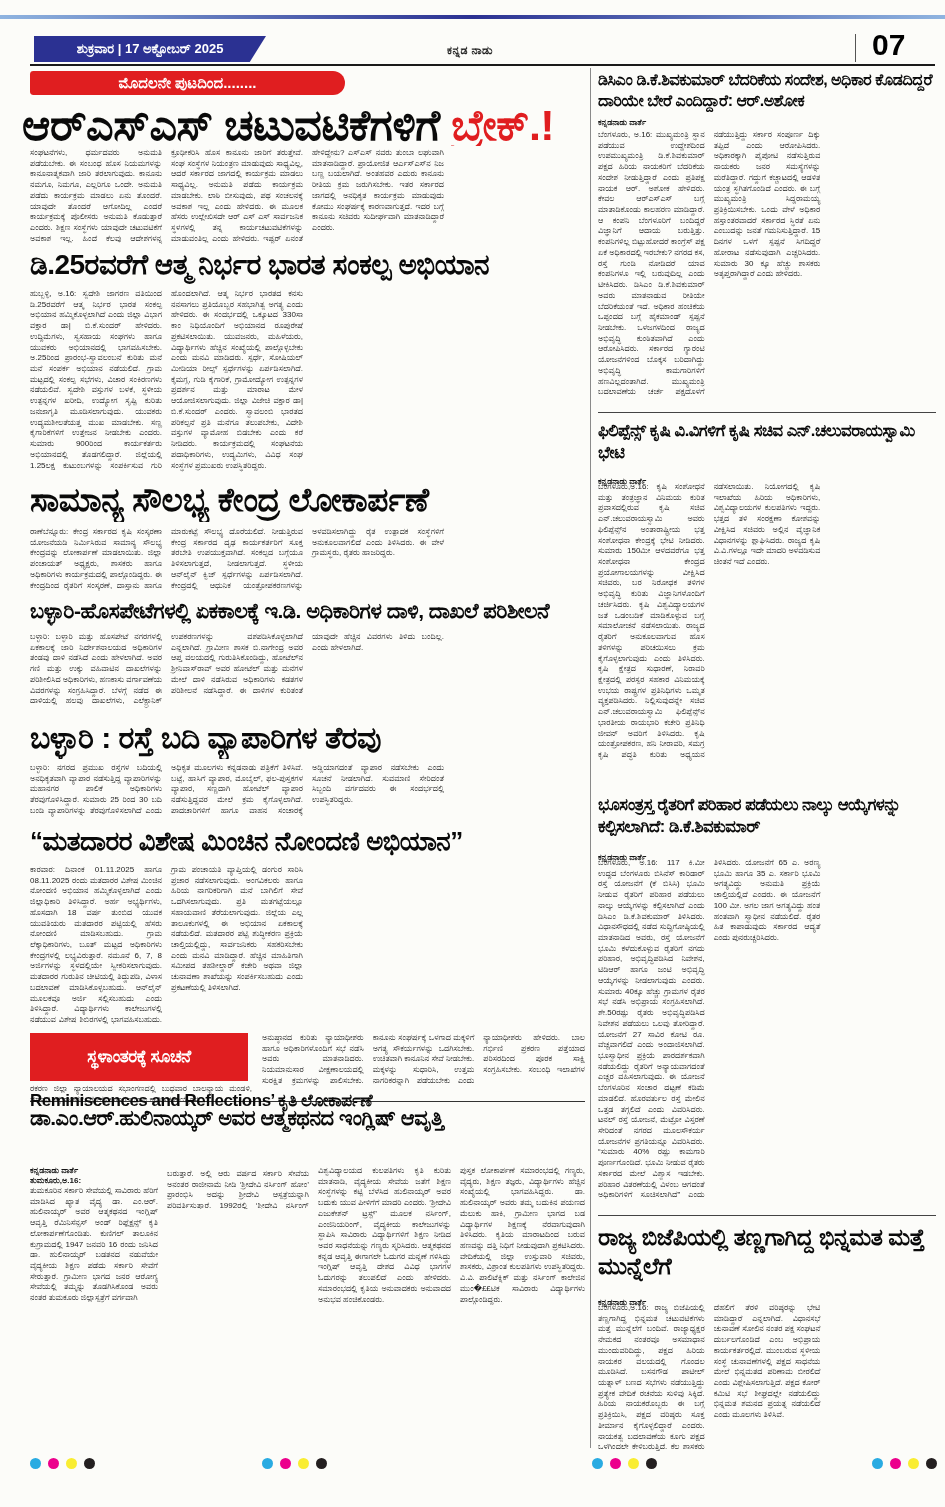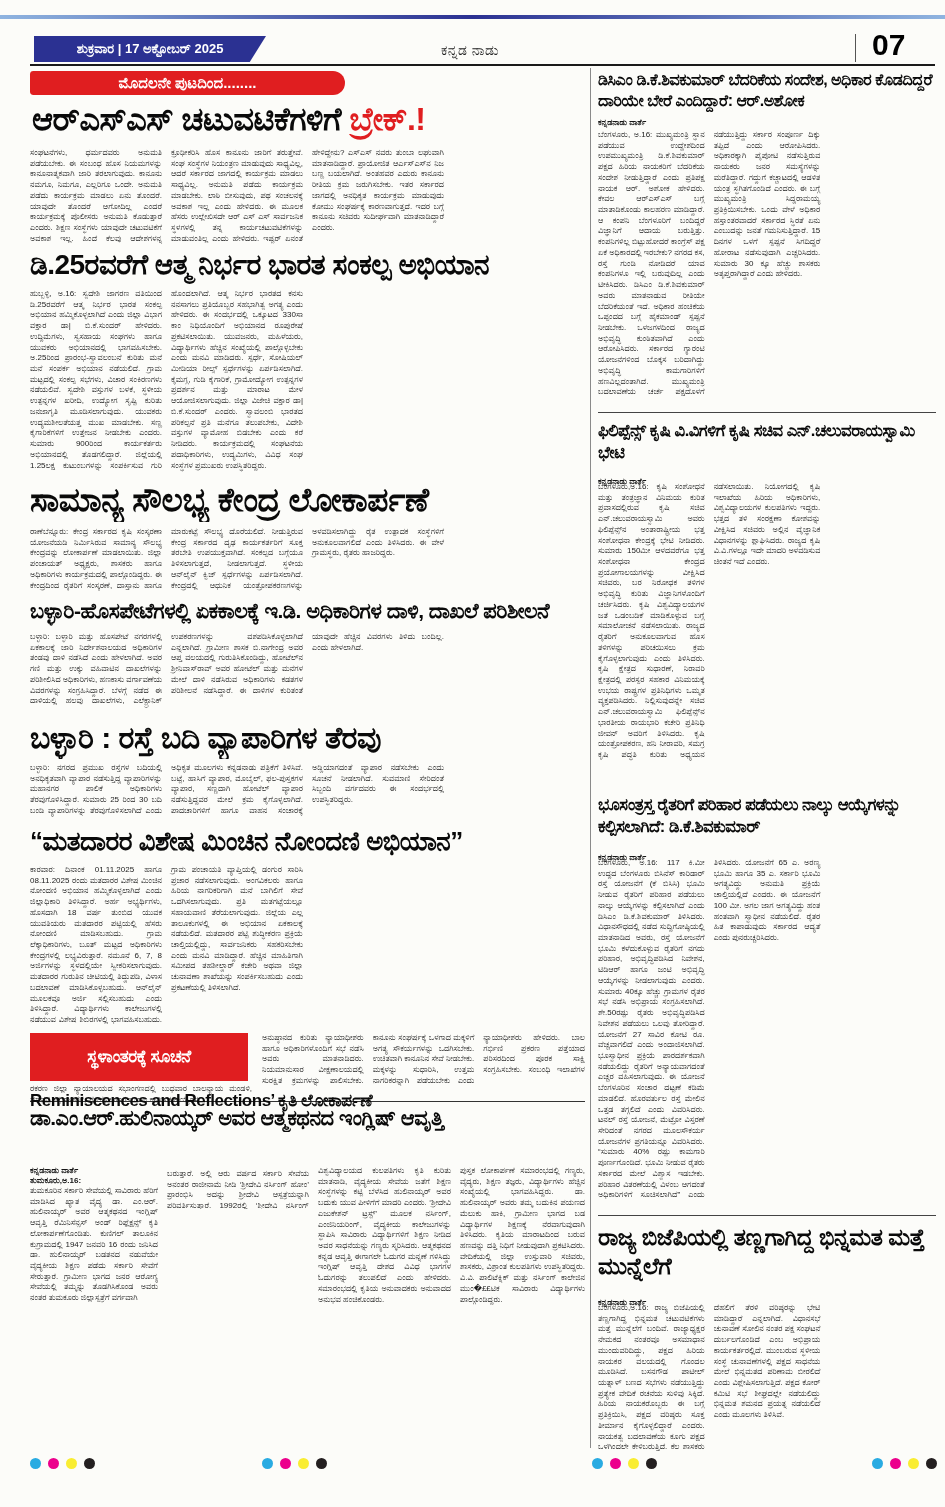--- a/index.html
+++ b/index.html
@@ -32,21 +32,21 @@
   .banner-red{
     background:#e01e20;color:#fff;font-weight:bold;font-size:15px;
     display:flex;align-items:center;justify-content:center;
     border-radius:4px 14px 14px 4px;
   }
   .notice-box{
     background:#e01e20;color:#fff;font-weight:bold;font-size:17px;
     display:flex;align-items:center;justify-content:center;letter-spacing:-.5px;
   }
 
-  .masthead{font-weight:normal;font-size:14px;color:#222;letter-spacing:.5px}
+  .masthead{font-weight:bold;font-size:11px;color:#222;letter-spacing:.5px}
   .pageno{font-weight:bold;font-size:30px;color:#000;font-family:"Liberation Sans",sans-serif}
 
   .bottom-grid{display:grid;grid-template-columns:128px 142px 133px 1fr;column-gap:9px;overflow:hidden}
   .bottom-grid .cell{overflow:hidden}
 
   .book{
     width:138px;height:242px;position:relative;background:#fff;
     border:1px solid #d8d8d2;box-sizing:border-box;
   }
   .book .spine{position:absolute;left:4px;top:10px;width:14px;height:222px;background:#0f2c3e}
@@ -77,21 +77,21 @@
   <span>07</span>
 </div>
 <div class="abs hrule" style="left:30px;top:64px;width:905px"></div>
 
 <div class="abs vrule" style="left:590px;top:68px;height:1380px"></div>
 
 <div class="abs banner-red" style="left:30px;top:71px;width:315px;height:24px">
   <span>ಮೊದಲನೇ ಪುಟದಿಂದ........</span>
 </div>
 
-<div class="abs headline" style="left:32px;top:102px;width:555px;height:44px;font-size:32px">
+<div class="abs headline" style="left:22px;top:102px;width:555px;height:44px;font-size:43px">
   <span>ಆರ್‌ಎಸ್‌ಎಸ್ ಚಟುವಟಿಕೆಗಳಿಗೆ </span><span class="red-text">ಬ್ರೇಕ್.!</span>
 </div>
 <div class="abs bodytext cols4" style="left:30px;top:148px;width:555px;height:98px">ಸಂಘಟನೆಗಳು, ಧರ್ಮದವರು ಅನುಮತಿ ಪಡೆಯಬೇಕು. ಈ ಸಂಬಂಧ ಹೊಸ ನಿಯಮಗಳನ್ನು ಕಾನೂನಾತ್ಮಕವಾಗಿ ಜಾರಿ ತರಲಾಗುವುದು. ಕಾನೂನು ನಮಗೂ, ನಿಮಗೂ, ಎಲ್ಲರಿಗೂ ಒಂದೇ. ಅನುಮತಿ ಪಡೆದು ಕಾರ್ಯಕ್ರಮ ಮಾಡಲು ಏನು ತೊಂದರೆ. ಯಾವುದೇ ತೊಂದರೆ ಆಗೋದಿಲ್ಲ ಎಂದರೆ ಕಾರ್ಯಕ್ರಮಕ್ಕೆ ಪೊಲೀಸರು ಅನುಮತಿ ಕೊಡುತ್ತಾರೆ ಎಂದರು. ಶಿಕ್ಷಣ ಸಂಸ್ಥೆಗಳು ಯಾವುದೇ ಚಟುವಟಿಕೆಗೆ ಅವಕಾಶ ಇಲ್ಲ. ಹಿಂದೆ ಕೆಲವು ಆದೇಶಗಳನ್ನ ಕ್ರೂಢೀಕರಿಸಿ ಹೊಸ ಕಾನೂನು ಜಾರಿಗೆ ತರುತ್ತೇವೆ. ಸಂಘ ಸಂಸ್ಥೆಗಳ ನಿಯಂತ್ರಣ ಮಾಡುವುದು ಸಾಧ್ಯವಿಲ್ಲ, ಆದರೆ ಸರ್ಕಾರದ ಜಾಗದಲ್ಲಿ ಕಾರ್ಯಕ್ರಮ ಮಾಡಲು ಸಾಧ್ಯವಿಲ್ಲ. ಅನುಮತಿ ಪಡೆದು ಕಾರ್ಯಕ್ರಮ ಮಾಡಬೇಕು. ಲಾಠಿ ಬೀಸುವುದು, ಪಥ ಸಂಚಲನಕ್ಕೆ ಅವಕಾಶ ಇಲ್ಲ ಎಂದು ಹೇಳಿದರು. ಈ ಮೂಲಕ ಹೆಸರು ಉಲ್ಲೇಖಿಸದೇ ಆರ್ ಎಸ್ ಎಸ್ ಸಾರ್ವಜನಿಕ ಸ್ಥಳಗಳಲ್ಲಿ ತನ್ನ ಕಾರ್ಯಚಟುವಟಿಕೆಗಳನ್ನು ಮಾಡುವಂತಿಲ್ಲ ಎಂದು ಹೇಳಿದರು. ಇಷ್ಟರ್ ಏನಂತೆ ಹೇಳಿದ್ದೇನು? ಎಸ್ಎಸ್ ನವರು ತುಂಬಾ ಲಘುವಾಗಿ ಮಾತನಾಡಿದ್ದಾರೆ. ಪ್ರಾಯೋಜಿತ ಆರ್ಎಸ್ಎಸ್‌ನ ನಿಜ ಬಣ್ಣ ಬಯಲಾಗಿದೆ. ಅಂತಹವರ ಎದುರು ಕಾನೂನು ರೀತಿಯ ಕ್ರಮ ಜರುಗಿಸಬೇಕು. ಇತರ ಸರ್ಕಾರದ ಜಾಗದಲ್ಲಿ ಅನಧಿಕೃತ ಕಾರ್ಯಕ್ರಮ ಮಾಡುವುದು ಕೋಮು ಸಂಘರ್ಷಕ್ಕೆ ಕಾರಣವಾಗುತ್ತದೆ. ಇದರ ಬಗ್ಗೆ ಕಾನೂನು ಸಚಿವರು ಸುದೀರ್ಘವಾಗಿ ಮಾತನಾಡಿದ್ದಾರೆ ಎಂದರು.</div>
 
 <div class="abs headline" style="left:30px;top:250px;width:555px;height:34px;font-size:28px">ಡಿ.25ರವರೆಗೆ ಆತ್ಮ ನಿರ್ಭರ ಭಾರತ ಸಂಕಲ್ಪ ಅಭಿಯಾನ</div>
 <div class="abs bodytext cols4" style="left:30px;top:289px;width:555px;height:188px">ಹುಬ್ಬಳ್ಳಿ, ಅ.16: ಸ್ವದೇಶಿ ಜಾಗರಣ ವತಿಯಿಂದ ಡಿ.25ರವರೆಗೆ ಆತ್ಮ ನಿರ್ಭರ ಭಾರತ ಸಂಕಲ್ಪ ಅಭಿಯಾನ ಹಮ್ಮಿಕೊಳ್ಳಲಾಗಿದೆ ಎಂದು ಜಿಲ್ಲಾ ವಿಭಾಗ ವಕ್ತಾರ ಡಾ| ಬಿ.ಕೆ.ಸುಂದರ್ ಹೇಳಿದರು. ಉದ್ದಿಮೆಗಳು, ಸ್ವಸಹಾಯ ಸಂಘಗಳು ಹಾಗೂ ಯುವಕರು ಅಭಿಯಾನದಲ್ಲಿ ಭಾಗವಹಿಸಬೇಕು. ಅ.25ರಿಂದ ಪ್ರಾರಂಭ-ಸ್ವಾವಲಂಬನೆ ಕುರಿತು ಮನೆ ಮನೆ ಸಂಪರ್ಕ ಅಭಿಯಾನ ನಡೆಯಲಿದೆ. ಗ್ರಾಮ ಮಟ್ಟದಲ್ಲಿ ಸಂಕಲ್ಪ ಸಭೆಗಳು, ವಿಚಾರ ಸಂಕಿರಣಗಳು ನಡೆಯಲಿವೆ. ಸ್ವದೇಶಿ ವಸ್ತುಗಳ ಬಳಕೆ, ಸ್ಥಳೀಯ ಉತ್ಪನ್ನಗಳ ಖರೀದಿ, ಉದ್ಯೋಗ ಸೃಷ್ಟಿ ಕುರಿತು ಜನಜಾಗೃತಿ ಮೂಡಿಸಲಾಗುವುದು. ಯುವಕರು ಉದ್ಯಮಶೀಲತೆಯತ್ತ ಮುಖ ಮಾಡಬೇಕು. ಸಣ್ಣ ಕೈಗಾರಿಕೆಗಳಿಗೆ ಉತ್ತೇಜನ ನೀಡಬೇಕು ಎಂದರು. ಸುಮಾರು 900ರಿಂದ ಕಾರ್ಯಕರ್ತರು ಅಭಿಯಾನದಲ್ಲಿ ತೊಡಗಲಿದ್ದಾರೆ. ಜಿಲ್ಲೆಯಲ್ಲಿ 1.25ಲಕ್ಷ ಕುಟುಂಬಗಳನ್ನು ಸಂಪರ್ಕಿಸುವ ಗುರಿ ಹೊಂದಲಾಗಿದೆ. ಆತ್ಮ ನಿರ್ಭರ ಭಾರತದ ಕನಸು ನನಸಾಗಲು ಪ್ರತಿಯೊಬ್ಬರ ಸಹಭಾಗಿತ್ವ ಅಗತ್ಯ ಎಂದು ಹೇಳಿದರು. ಈ ಸಂದರ್ಭದಲ್ಲಿ ಒಕ್ಕೂಟದ 330ಸಾ ಕಾಂ ನಿಧಿಯೊಂದಿಗೆ ಅಭಿಯಾನದ ರೂಪುರೇಷೆ ಪ್ರಕಟಿಸಲಾಯಿತು. ಯುವಜನರು, ಮಹಿಳೆಯರು, ವಿದ್ಯಾರ್ಥಿಗಳು ಹೆಚ್ಚಿನ ಸಂಖ್ಯೆಯಲ್ಲಿ ಪಾಲ್ಗೊಳ್ಳಬೇಕು ಎಂದು ಮನವಿ ಮಾಡಿದರು. ಸ್ಪರ್ಧೆ, ಸೋಷಿಯಲ್ ಮೀಡಿಯಾ ರೀಲ್ಸ್ ಸ್ಪರ್ಧೆಗಳನ್ನು ಏರ್ಪಡಿಸಲಾಗಿದೆ. ಕೈಮಗ್ಗ, ಗುಡಿ ಕೈಗಾರಿಕೆ, ಗ್ರಾಮೋದ್ಯೋಗ ಉತ್ಪನ್ನಗಳ ಪ್ರದರ್ಶನ ಮತ್ತು ಮಾರಾಟ ಮೇಳ ಆಯೋಜಿಸಲಾಗುವುದು. ಜಿಲ್ಲಾ ವಿಜೇಚಿ ವಕ್ತಾರ ಡಾ| ಬಿ.ಕೆ.ಸುಂದರ್ ಎಂದರು. ಸ್ವಾವಲಂಬಿ ಭಾರತದ ಪರಿಕಲ್ಪನೆ ಪ್ರತಿ ಮನೆಗೂ ತಲುಪಬೇಕು, ವಿದೇಶಿ ವಸ್ತುಗಳ ವ್ಯಾಮೋಹ ಬಿಡಬೇಕು ಎಂದು ಕರೆ ನೀಡಿದರು. ಕಾರ್ಯಕ್ರಮದಲ್ಲಿ ಸಂಘಟನೆಯ ಪದಾಧಿಕಾರಿಗಳು, ಉದ್ಯಮಿಗಳು, ವಿವಿಧ ಸಂಘ ಸಂಸ್ಥೆಗಳ ಪ್ರಮುಖರು ಉಪಸ್ಥಿತರಿದ್ದರು.</div>
 
 <div class="abs headline" style="left:30px;top:482px;width:555px;height:40px;font-size:33px">ಸಾಮಾನ್ಯ ಸೌಲಭ್ಯ ಕೇಂದ್ರ ಲೋಕಾರ್ಪಣೆ</div>
 <div class="abs bodytext cols4" style="left:30px;top:527px;width:555px;height:66px">ರಾಣೆಬೆನ್ನೂರು: ಕೇಂದ್ರ ಸರ್ಕಾರದ ಕೃಷಿ ಸಂಸ್ಕರಣಾ ಯೋಜನೆಯಡಿ ನಿರ್ಮಿಸಿರುವ ಸಾಮಾನ್ಯ ಸೌಲಭ್ಯ ಕೇಂದ್ರವನ್ನು ಲೋಕಾರ್ಪಣೆ ಮಾಡಲಾಯಿತು. ಜಿಲ್ಲಾ ಪಂಚಾಯತ್ ಅಧ್ಯಕ್ಷರು, ಶಾಸಕರು ಹಾಗೂ ಅಧಿಕಾರಿಗಳು ಕಾರ್ಯಕ್ರಮದಲ್ಲಿ ಪಾಲ್ಗೊಂಡಿದ್ದರು. ಈ ಕೇಂದ್ರದಿಂದ ರೈತರಿಗೆ ಸಂಸ್ಕರಣೆ, ದಾಸ್ತಾನು ಹಾಗೂ ಮಾರುಕಟ್ಟೆ ಸೌಲಭ್ಯ ದೊರೆಯಲಿದೆ. ನೀಡುತ್ತಿರುವ ಕೇಂದ್ರ ಸರ್ಕಾರದ ದೃಢ ಕಾರ್ಯಕರ್ತರಿಗೆ ಸೂಕ್ತ ತರಬೇತಿ ಉಪಯುಕ್ತವಾಗಿದೆ. ಸಂಕಲ್ಪದ ಬಗ್ಗೆಯೂ ತಿಳಿಸಲಾಗುತ್ತದೆ, ನೀಡಲಾಗುತ್ತದೆ. ಸ್ಥಳೀಯ ಆನ್‌ಲೈನ್ ಕ್ವಿಜ್ ಸ್ಪರ್ಧೆಗಳನ್ನು ಏರ್ಪಡಿಸಲಾಗಿದೆ. ಕೇಂದ್ರದಲ್ಲಿ ಆಧುನಿಕ ಯಂತ್ರೋಪಕರಣಗಳನ್ನು ಅಳವಡಿಸಲಾಗಿದ್ದು ರೈತ ಉತ್ಪಾದಕ ಸಂಸ್ಥೆಗಳಿಗೆ ಅನುಕೂಲವಾಗಲಿದೆ ಎಂದು ತಿಳಿಸಿದರು. ಈ ವೇಳೆ ಗ್ರಾಮಸ್ಥರು, ರೈತರು ಹಾಜರಿದ್ದರು.</div>
 

